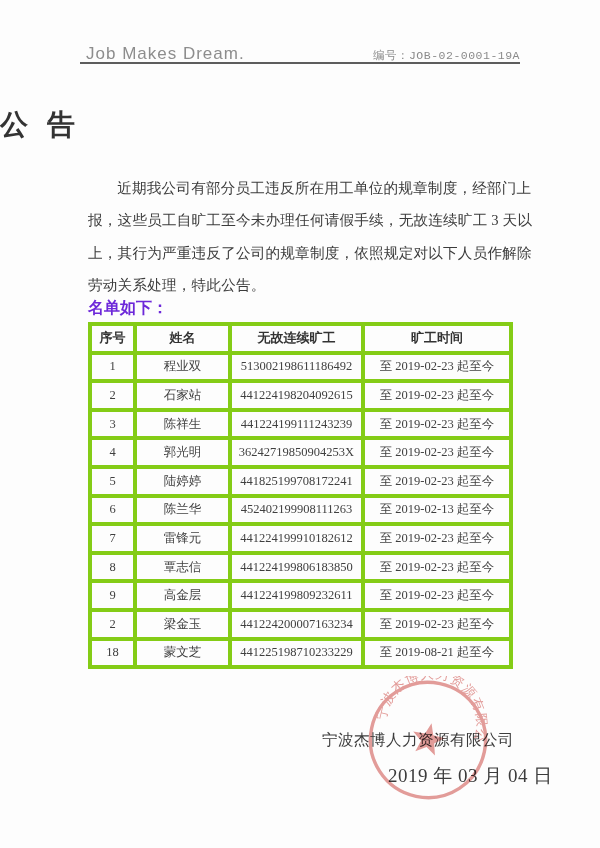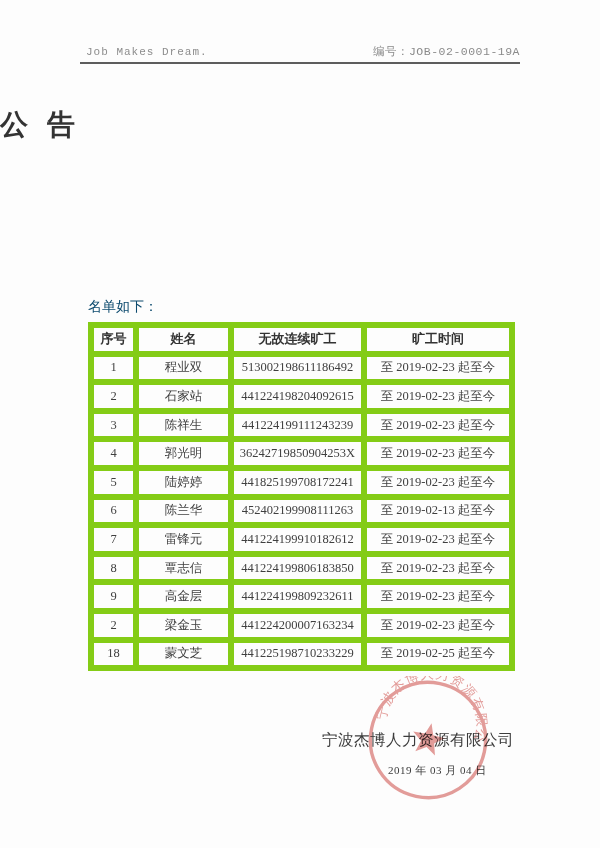--- a/index.html
+++ b/index.html
@@ -10,22 +10,22 @@
     color: #3b3b3b;
     position: relative;
     overflow: hidden;
   }
   .page { position: absolute; inset: 0; }
 
   
   .hdr { position: absolute; left: 86px; top: 44px; width: 434px; height: 16px;
          display: flex; justify-content: space-between; align-items: baseline; }
   .hdr-slogan {
-    font-family: Liberation Mono, monospace;
-    font-size: 11px; color: #8d8d8d; letter-spacing: 1px;
+    font-family: Liberation Sans, sans-serif;
+    font-size: 17px; color: #8d8d8d; letter-spacing: 1px;
   }
   .hdr-no {
     font-family: "Liberation Mono", "DejaVu Sans Mono", monospace;
     font-size: 11.5px; color: #8a8a8a; letter-spacing: 0.5px;
   }
   .hdr-rule { position: absolute; left: 80px; top: 62px; width: 440px; height: 2px;
               background: #5d5d5d; }
 
   
   .title { position: absolute; left: 0; top: 106px; width: 100%;
@@ -34,59 +34,66 @@
 
   
   .para { position: absolute; left: 88px; top: 172px; width: 426px;
           font-size: 14.6px; line-height: 32.4px; color: #3b3b3b;
           letter-spacing: 0.2px; }
   .para .pline { white-space: nowrap; }
   .para .pline:first-of-type { text-indent: 2em; }
 
   
   .list-label { position: absolute; left: 88px; top: 298px;
-                font-size: 14px; font-weight: normal; color: #0c4a6e; }
+                font-size: 16px; font-weight: bold; color: #6d28d9; }
 
   
   table.roster { position: absolute; left: 88px; top: 322px; width: 421px;
                  border-collapse: collapse; table-layout: fixed; }
   table.roster th, table.roster td {
-    border: 6px solid #84cc16; text-align: center; vertical-align: middle;
+    border: 4px solid #84cc16; text-align: center; vertical-align: middle;
     height: 28.6px; font-size: 12.5px; color: #3f3f3f;
     overflow: hidden; white-space: nowrap;
   }
   table.roster th { font-weight: bold; font-size: 13px; color: #333; }
   .col-idx { width: 45px; }
   .col-name { width: 95px; }
   .col-id { width: 133px; }
   .col-time { width: 148px; }
 
   
   .company { position: absolute; left: 322px; top: 730px;
              font-size: 15.5px; color: #3c3c3c; letter-spacing: 0.5px; }
   .date { position: absolute; left: 388px; top: 763px;
-          font-size: 11px; color: #3c3c3c; letter-spacing: 0.5px; }
+          font-size: 19px; color: #3c3c3c; letter-spacing: 0.5px; }
 
   
   .stamp { position: absolute; left: 364px; top: 676px; width: 128px; height: 128px;
            mix-blend-mode: multiply; opacity: 0.62; pointer-events: none; }
 </style>
 </head>
 <body>
 
 <div class="page">
 
   <div class="hdr">
     <span class="hdr-slogan">Job Makes Dream.</span>
     <span class="hdr-no">编号：JOB-02-0001-19A</span>
   </div>
   <div class="hdr-rule"></div>
 
   <div class="title">公 告</div>
 
+  <div class="para">
+
+  <div class="pline">近期我公司有部分员工违反所在用工单位的规章制度，经部门上</div>
+      <div class="pline">报，这些员工自旷工至今未办理任何请假手续，无故连续旷工 3 天以</div>
+      <div class="pline">上，其行为严重违反了公司的规章制度，依照规定对以下人员作解除</div>
+      <div class="pline">劳动关系处理，特此公告。</div>
+    </div>
 
   <div class="list-label">名单如下：</div>
 
   <table class="roster">
     <colgroup>
       <col class="col-idx">
         <col class="col-name">
         <col class="col-id">
         <col class="col-time">
     </colgroup>
@@ -168,21 +175,21 @@
           <td>梁金玉</td>
           <td>441224200007163234</td>
           <td>至 2019-02-23 起至今</td>
         </tr>
 
 
         <tr>
           <td>18</td>
           <td>蒙文芝</td>
           <td>441225198710233229</td>
-          <td>至 2019-02-25 起至今</td>
+          <td>至 2019-08-21 起至今</td>
         </tr>
       </tbody>
   </table>
 
   <div class="company">宁波杰博人力资源有限公司</div>
   <div class="date">2019 年 03 月 04 日</div>
 
   <svg class="stamp" viewBox="0 0 120 120" xmlns="http://www.w3.org/2000/svg">
     <g transform="rotate(12 60 60)" fill="none" stroke="none">
       <circle cx="60" cy="60" r="54" stroke="#d4605c" stroke-width="3.2" fill="none"></circle>

